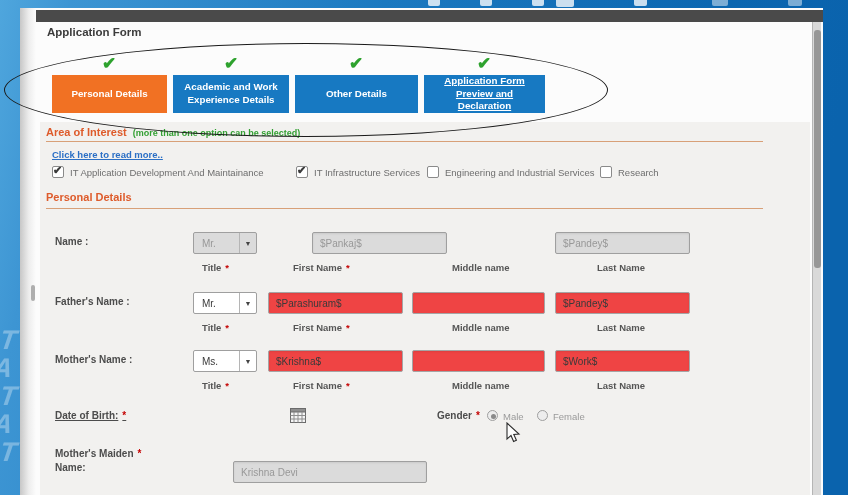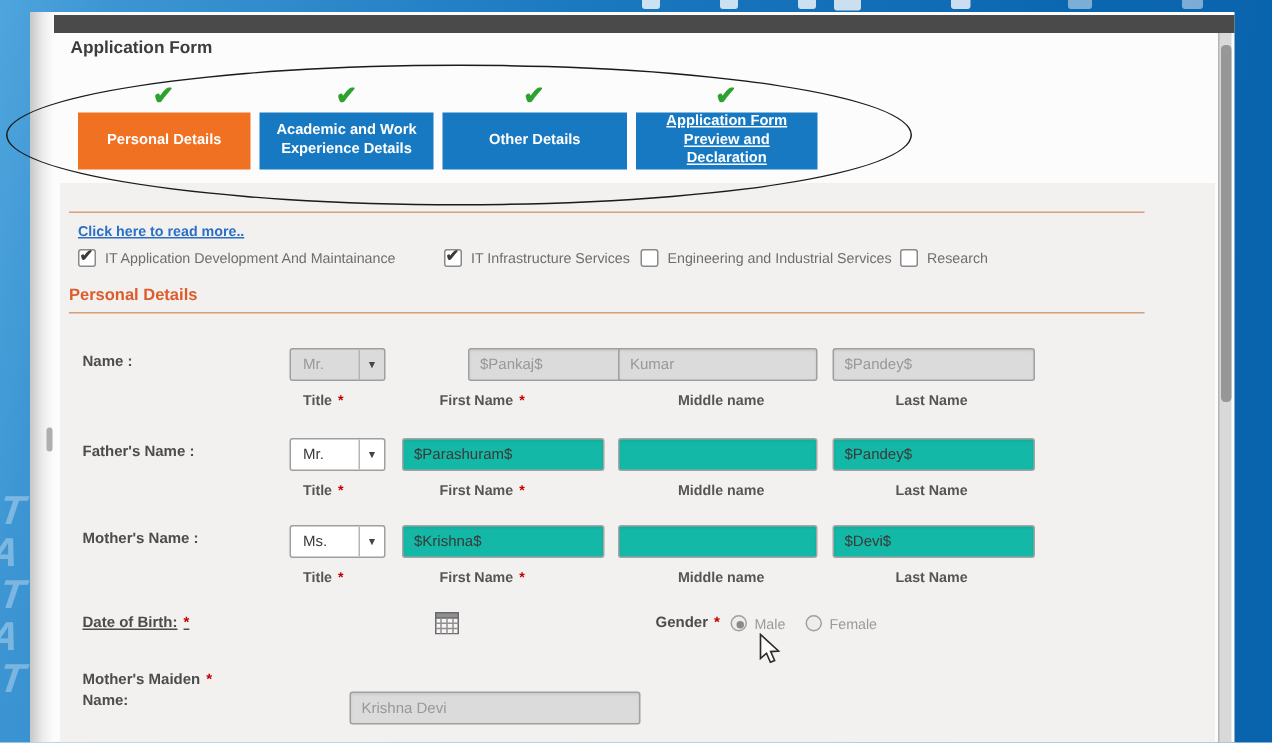--- a/index.html
+++ b/index.html
@@ -45,21 +45,21 @@
   .cbx { width:12px; height:12px; background:#fff; border:1px solid #8a8a8a; border-radius:2px; position:relative; flex:none; }
   .cbx .glyph { position:absolute; left:0px; top:-3px; font-size:11px; color:#3a3a3a; font-weight:bold; }
   .cbx-item label { margin-left:6px; font-size:9.5px; color:#6e6e6e; }
   
   .fld-label { position:absolute; font-size:10px; font-weight:bold; color:#4c4c4c; }
   .req { color:#c40000; margin-left:4px; font-weight:bold; }
   .sel { position:absolute; width:64px; height:22px; background:#fff; border:1px solid #9f9f9f; border-radius:2px;
     font-size:10px; color:#3a3a3a; display:flex; align-items:center; padding-left:8px; cursor:pointer; }
   .sel .arrow { position:absolute; right:0; top:0; width:17px; height:100%; border-left:1px solid #b5b5b5;
     display:flex; align-items:center; justify-content:center; font-size:7px; color:#444; }
-  .tbx { position:absolute; height:22px; background:#14b8a6; border:1px solid #a5a5a5; border-radius:2px;
+  .tbx { position:absolute; height:22px; background:#ef4444; border:1px solid #a5a5a5; border-radius:2px;
     box-shadow:inset 0 1px 2px rgba(0,0,0,0.08); font-size:10px; color:#3a3a3a;
     display:flex; align-items:center; padding-left:7px; overflow:hidden; white-space:nowrap; }
   .disabled { background:#dbdbdb !important; color:#989898 !important; border-color:#9f9f9f !important; }
   .sub-label { position:absolute; font-size:9.5px; font-weight:bold; color:#555; }
   .radio { position:absolute; width:11px; height:11px; border:1px solid #9f9f9f; border-radius:50%; background:#ededed; }
   .radio.sel-on::after { content:""; position:absolute; left:3px; top:3px; width:5px; height:5px; border-radius:50%; background:#8a8a8a; }
   .radio-label { position:absolute; font-size:9.5px; color:#9a9a9a; }
   .cal-icon { position:absolute; cursor:pointer; }
   .cursor-svg { position:absolute; z-index:6; }
 </style>
@@ -97,20 +97,23 @@
   <div class="tab-check" style="left:325px;">✔</div>
   <div class="tab-check" style="left:453px;">✔</div>
 
   <div class="tab active" style="left:32px;width:115px;">Personal Details</div>
   <div class="tab blue" style="left:153px;width:116px;">Academic and Work Experience Details</div>
   <div class="tab blue" style="left:275px;width:123px;">Other Details</div>
   <div class="tab blue" style="left:404px;width:121px;text-decoration:underline;">Application Form Preview and Declaration</div>
 
   <div class="panel">
 
+    <div class="sec-head" style="top:4px;">
+      <span>Area of Interest</span><span class="sec-hint">(more than one option can be selected)</span>
+    </div>
     <div class="rule" style="top:19px;"></div>
 
     <a class="read-link">Click here to read more..</a>
 
     <div class="cbx-item" style="left:12px;">
       <span class="cbx">
           <span class="glyph">✔</span>
         </span>
       <label>IT Application Development And Maintainance</label>
     </div>
@@ -131,21 +134,20 @@
 
     <div class="sec-head" style="top:69px;">Personal Details</div>
     <div class="rule" style="top:86px;"></div>
 
     <div class="fld-label" style="left:15px;top:114px;">Name :</div>
     <div class="sel disabled" style="left:153px;top:110px;">
       <span>Mr.</span>
       <span class="arrow">▼</span>
     </div>
     <div class="tbx disabled" style="left:228px;top:110px;width:135px;margin-left:44px;">$Pankaj$</div>
-    <div class="tbx disabled" style="left:372px;top:110px;width:133px;">Kumar</div>
     <div class="tbx disabled" style="left:515px;top:110px;width:135px;">$Pandey$</div>
     <div class="sub-label" style="left:162px;top:140px;"><span>Title</span><span class="req">*</span></div>
     <div class="sub-label" style="left:253px;top:140px;"><span>First Name</span><span class="req">*</span></div>
     <div class="sub-label" style="left:412px;top:140px;">Middle name</div>
     <div class="sub-label" style="left:557px;top:140px;">Last Name</div>
 
     <div class="fld-label" style="left:15px;top:174px;">Father's Name :</div>
     <div class="sel" style="left:153px;top:170px;">
       <span>Mr.</span>
       <span class="arrow">▼</span>
@@ -158,21 +160,21 @@
     <div class="sub-label" style="left:412px;top:200px;">Middle name</div>
     <div class="sub-label" style="left:557px;top:200px;">Last Name</div>
 
     <div class="fld-label" style="left:15px;top:232px;">Mother's Name :</div>
     <div class="sel" style="left:153px;top:228px;">
       <span>Ms.</span>
       <span class="arrow">▼</span>
     </div>
     <div class="tbx" style="left:228px;top:228px;width:135px;">$Krishna$</div>
     <div class="tbx" style="left:372px;top:228px;width:133px;"></div>
-    <div class="tbx" style="left:515px;top:228px;width:135px;">$Devi$</div>
+    <div class="tbx" style="left:515px;top:228px;width:135px;">$Work$</div>
     <div class="sub-label" style="left:162px;top:258px;"><span>Title</span><span class="req">*</span></div>
     <div class="sub-label" style="left:253px;top:258px;"><span>First Name</span><span class="req">*</span></div>
     <div class="sub-label" style="left:412px;top:258px;">Middle name</div>
     <div class="sub-label" style="left:557px;top:258px;">Last Name</div>
 
     <div class="fld-label" style="left:15px;top:288px;text-decoration:underline;"><span>Date of Birth:</span><span class="req">*</span></div>
     <svg class="cal-icon" style="left:250px;top:285px;" width="16" height="16" viewBox="0 0 16 16">
       <rect x="0.5" y="1.5" width="15" height="14" fill="#f5f5f5" stroke="#6b6b6b"></rect>
       <rect x="0.5" y="1.5" width="15" height="3.5" fill="#8f8f8f" stroke="#6b6b6b"></rect>
       <line x1="4" y1="5" x2="4" y2="15.5" stroke="#8f8f8f"></line>

